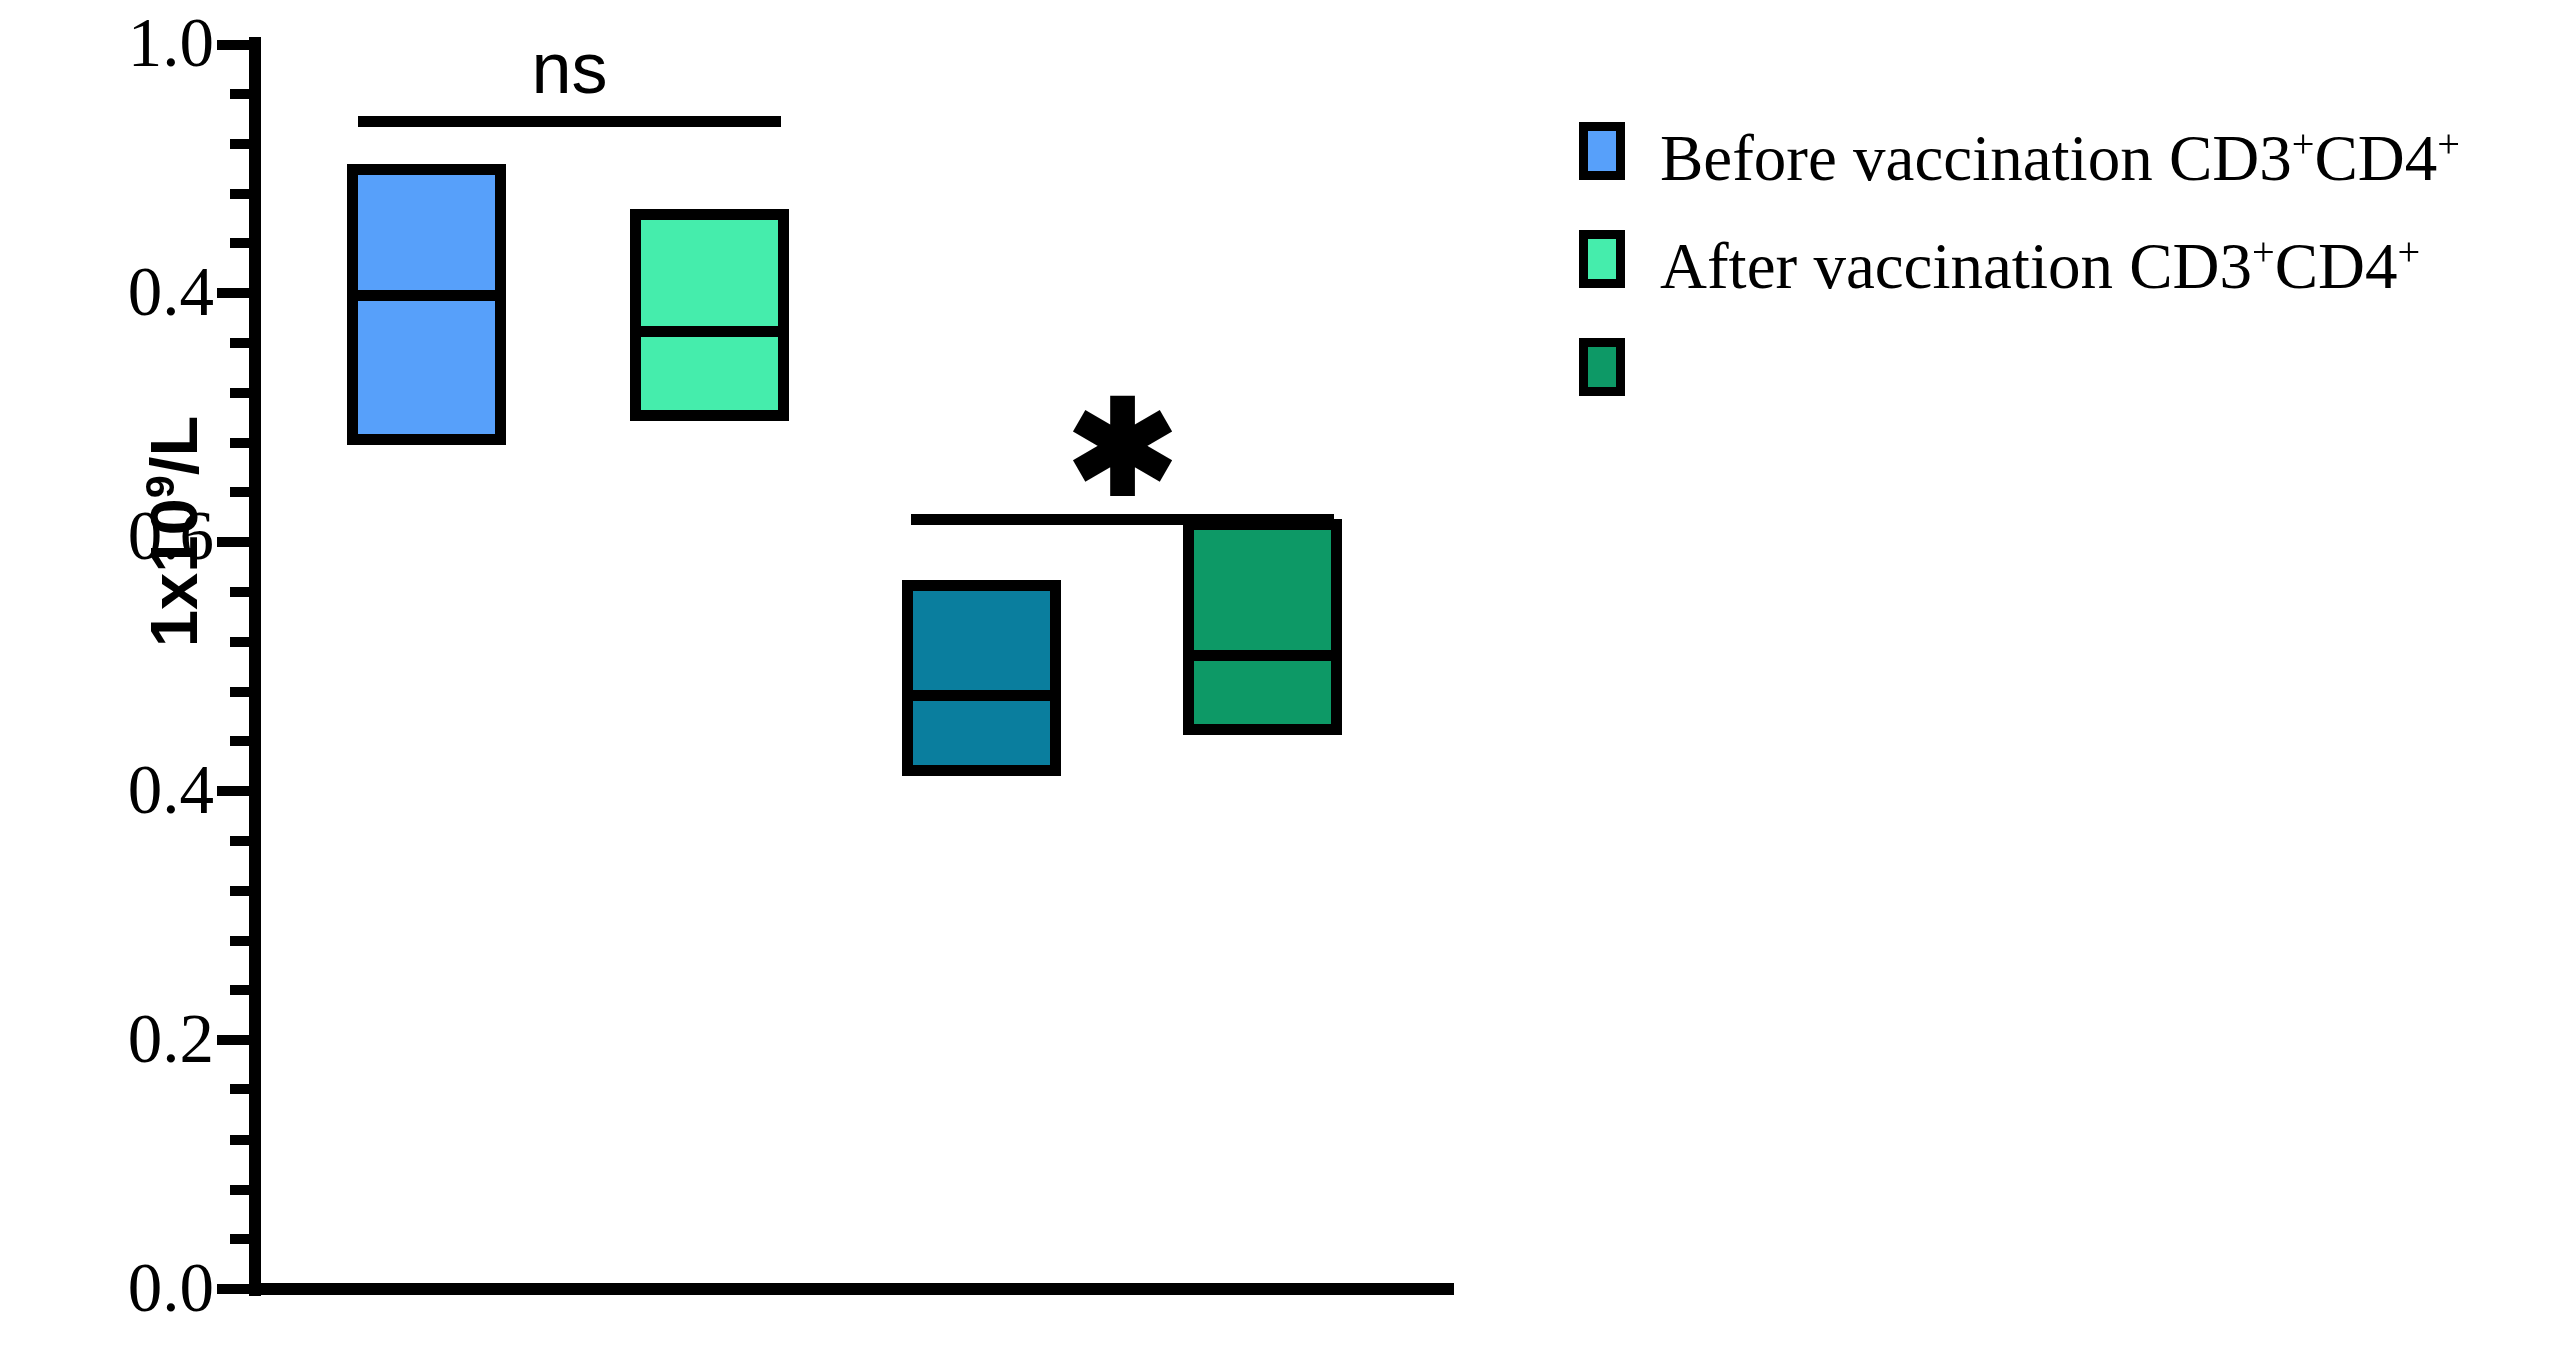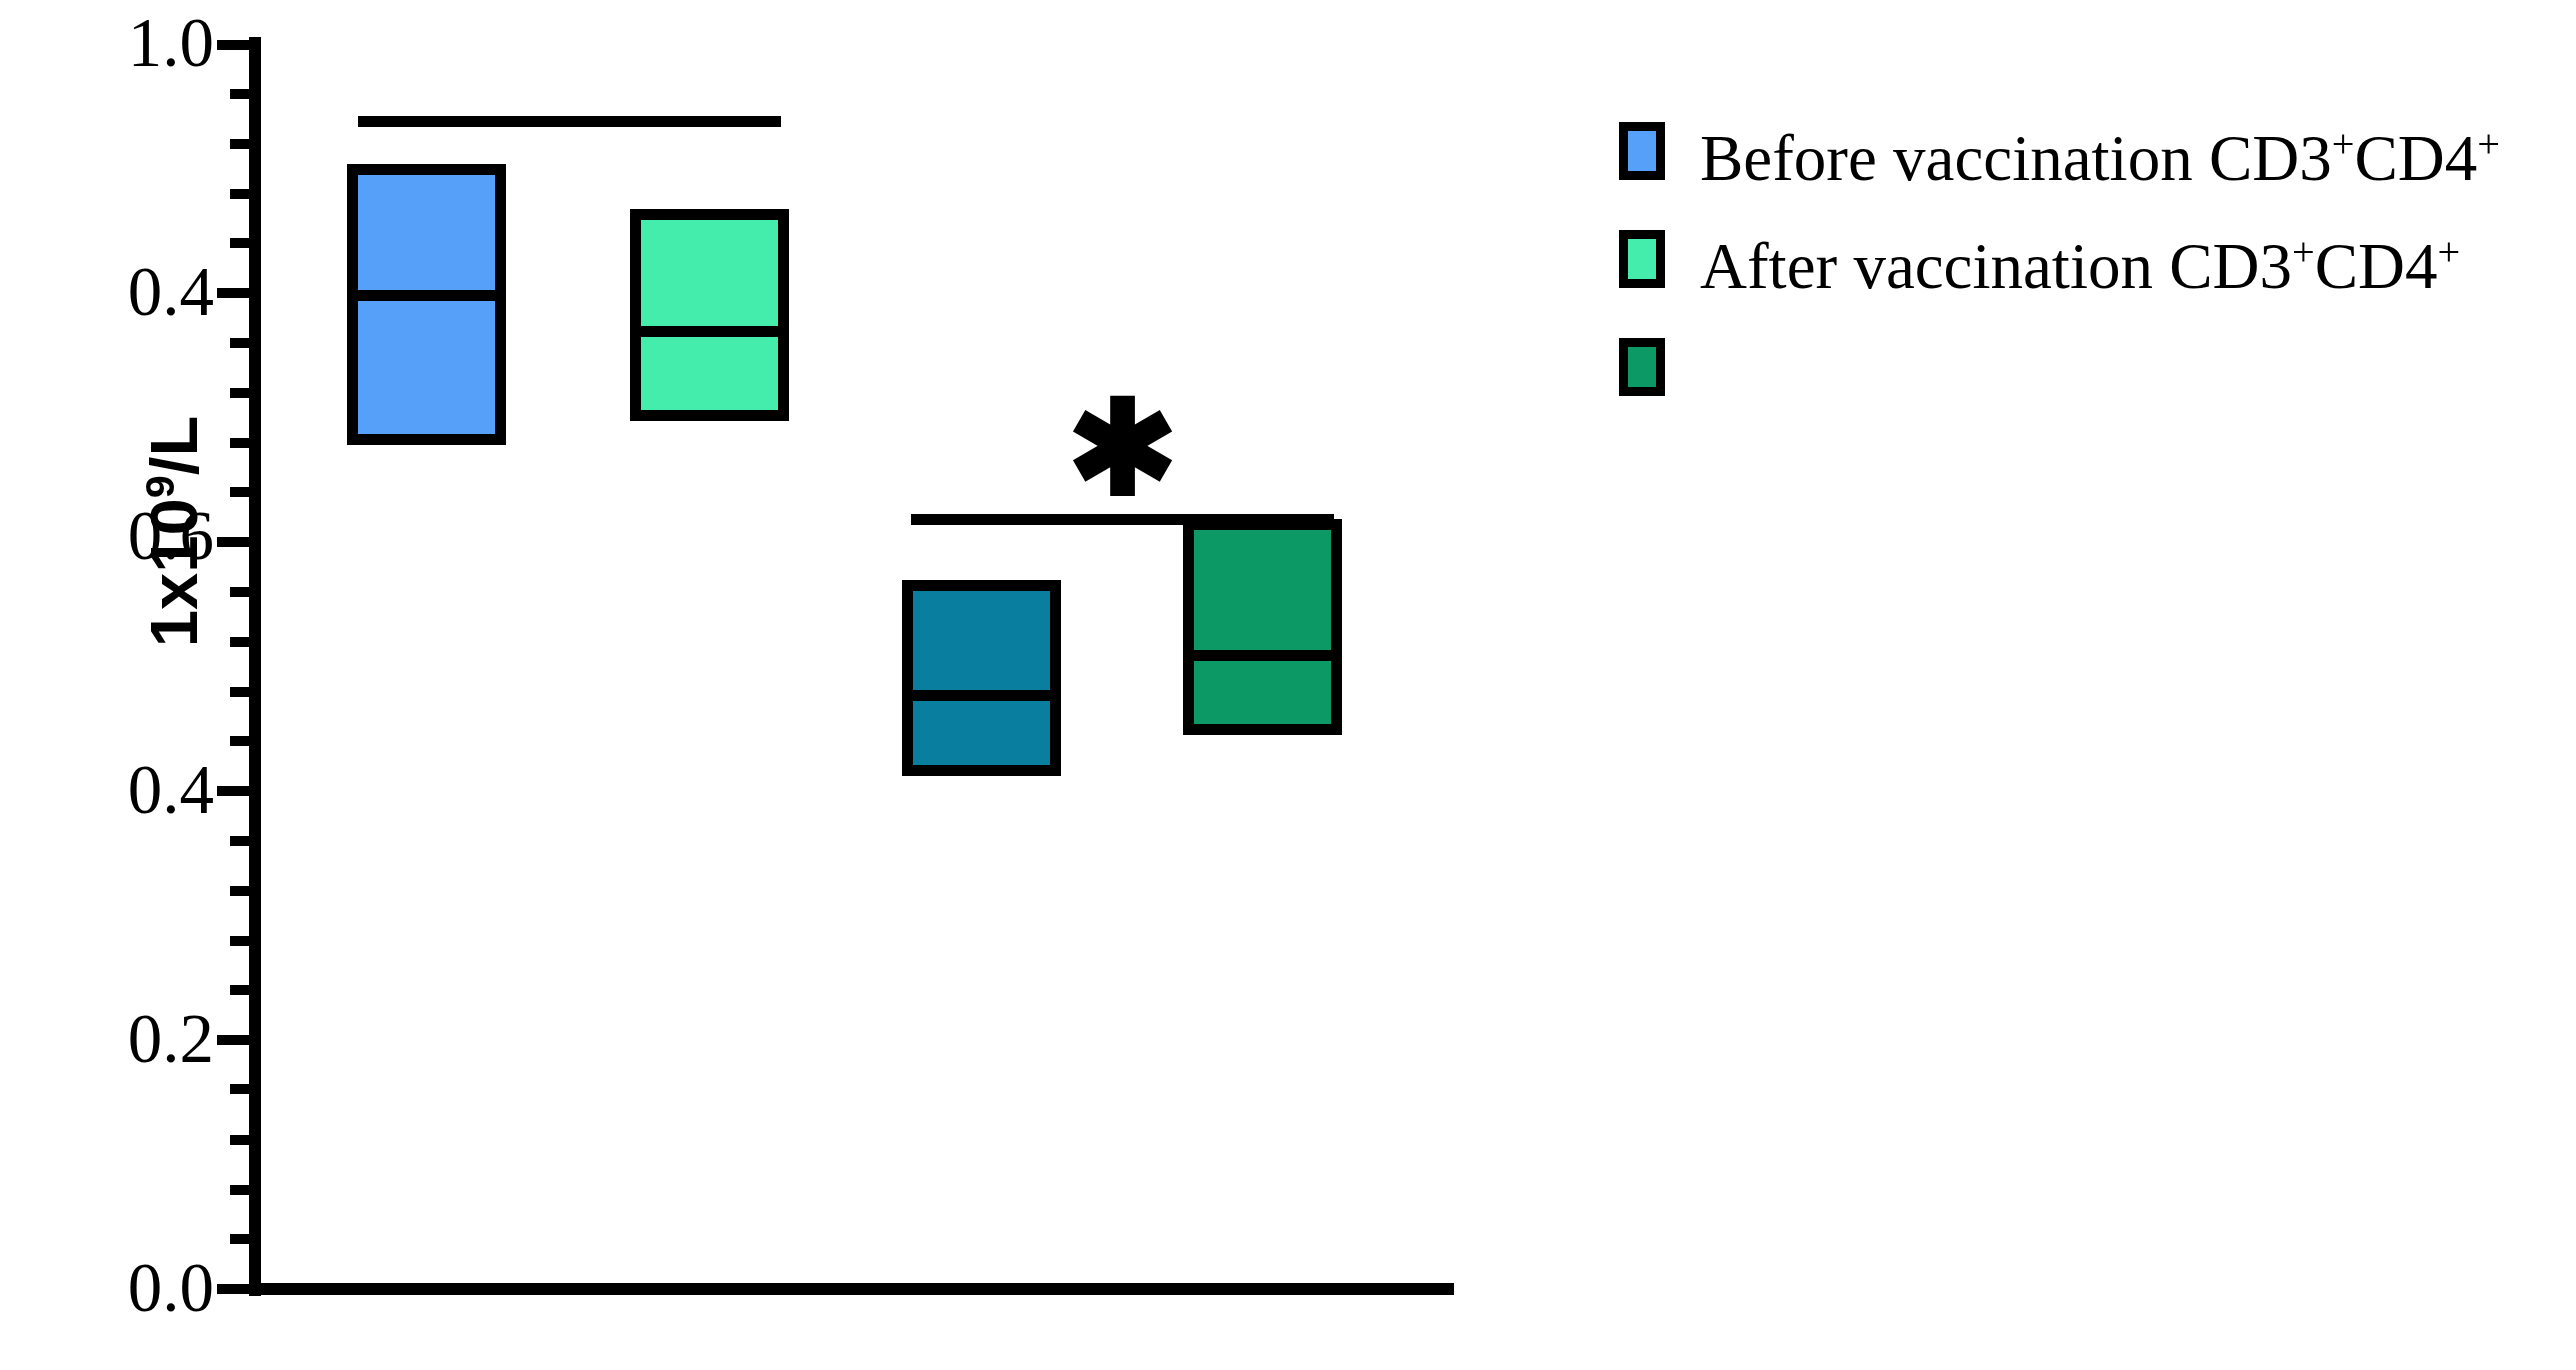--- a/index.html
+++ b/index.html
@@ -100,21 +100,20 @@
   
   .legend{
     position:absolute;
     left:1579px; top:97px;
     width:985px;
   }
   .legend-row{
     display:flex;
     align-items:center;
     height:108px;
-    margin-left:40px;
   }
   .legend-swatch{
     width:46px;height:58px;
     border:9.7px solid #000;
     box-sizing:border-box;
     flex:0 0 auto;
     margin-right:35px;
   }
   .legend-text{
     font-family:"Liberation Serif", serif;
@@ -190,20 +189,21 @@
 
   <div class="box" style="left:902px; top:580px; width:159px; height:196px; background:#0A7E9E;">
     <div class="median" style="top:99px;"></div>
   </div>
 
   <div class="box" style="left:1183px; top:519px; width:159px; height:216px; background:#0D9966;">
     <div class="median" style="top:120px;"></div>
   </div>
 
   <div class="sig-bar" style="left:358px; top:116px; width:423px;"></div>
+  <div class="sig-label ns" style="left:358px; top:32px; width:423px;">ns</div>
 
   <div class="sig-bar" style="left:911px; top:514px; width:423px;"></div>
   <div class="sig-label star" style="left:911px; top:400px; width:423px;">✱</div>
 
   <div class="legend">
 
     <div class="legend-row">
       <span class="legend-swatch" style="background:#57A0FA;"></span>
       <span class="legend-text"><span>Before vaccination CD3</span><sup>+</sup><span>CD4</span><sup>+</sup></span>
     </div>

